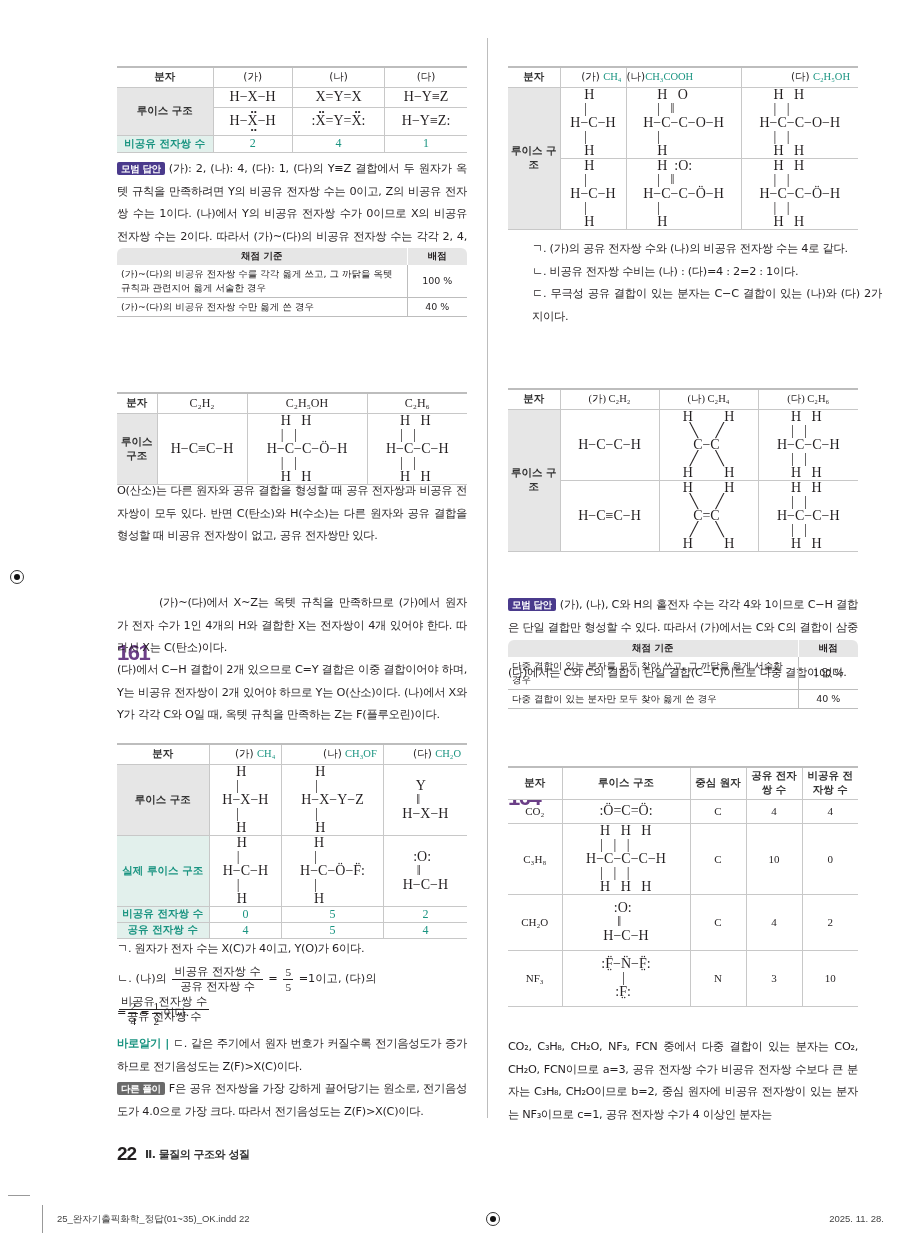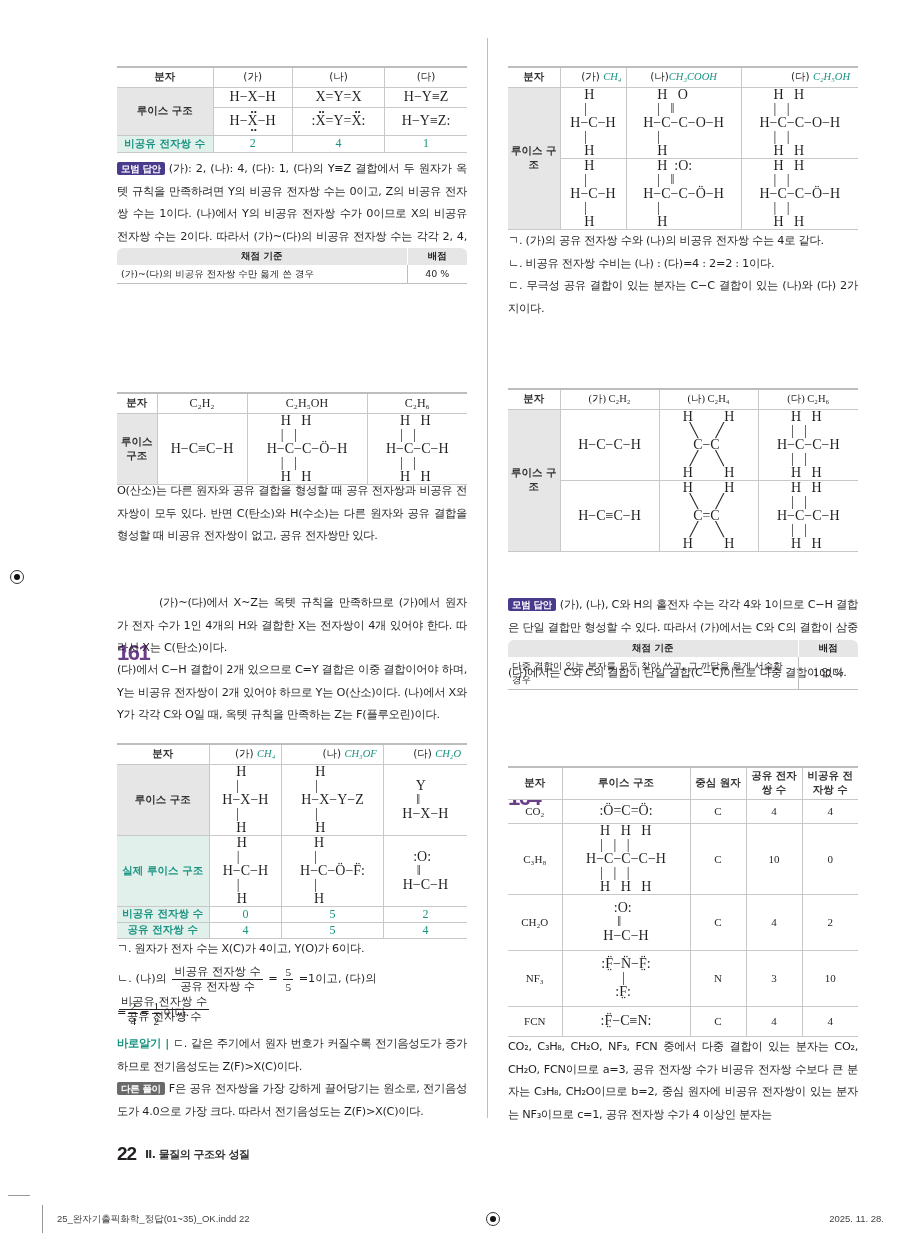--- a/index.html
+++ b/index.html
@@ -13,21 +13,21 @@
 
   .qnum { font-family: "Liberation Sans", sans-serif; font-weight: bold; color: #6b3f87; font-size: 22px; letter-spacing: -1.5px; line-height: 26px; margin-top: 48px; }
   .block { position: absolute; left: 0; width: 350px; }
 
   table.t { border-collapse: collapse; width: 100%; font-size: 11px; }
   table.t td, table.t th { border-bottom: 1px solid #c8c8c8; border-right: 1px solid #c8c8c8; text-align: center; vertical-align: middle; font-weight: normal; }
   table.t tr > *:last-child { border-right: none; }
   table.t tr.head > * { border-top: 2px solid #bdbdbd; background: #fff; height: 20px; font-size: 10.5px; }
   table.t .lab { background: #e6e6e6; font-size: 10.5px; font-weight: bold; color: #333; }
   table.t .lab-green { background: #e2f0ec; color: #1a9481; font-weight: bold; font-size: 10.5px; }
-  .green { color: #1a9481; font-style: italic; }
+  .green { color: #1a9481; }
   .mol { font-family: "Liberation Serif", "DejaVu Serif", serif; font-size: 14px; line-height: 14px; white-space: pre; display: inline-block; text-align: left; }
   .num-green { color: #1a9481; font-family: "Liberation Serif", serif; font-size: 12px; }
 
   p.body { font-size: 11.3px; line-height: 22.5px; text-align: justify; letter-spacing: -0.3px; }
   .tag { display: inline-block; background: #4a3a8c; color: #fff; font-size: 9.5px; padding: 0 4px; line-height: 13px; border-radius: 2px; margin-right: 4px; font-weight: bold; }
   .tag-gray { background: #6a6a6a; }
   .baro { color: #1a9481; font-weight: bold; }
 
   table.score { border-collapse: collapse; width: 100%; font-size: 9.5px; }
   table.score th { background: #e6e6e6; font-weight: bold; height: 17px; border-right: 1px solid #fff; }
@@ -87,20 +87,24 @@
     <span class="tag">모범 답안</span><span>(가): 2, (나): 4, (다): 1, (다)의 Y≡Z 결합에서 두 원자가 옥텟 규칙을 만족하려면 Y의 비공유 전자쌍 수는 0이고, Z의 비공유 전자쌍 수는 1이다. (나)에서 Y의 비공유 전자쌍 수가 0이므로 X의 비공유 전자쌍 수는 2이다. 따라서 (가)~(다)의 비공유 전자쌍 수는 각각 2, 4, 1이다.</span>
   </p>
   <div class="block" style="top:218px;">
     <table class="score">
       <tbody>
           <tr>
             <th>채점 기준</th>
             <th>배점</th>
           </tr>
       <tr>
+            <td>(가)~(다)의 비공유 전자쌍 수를 각각 옳게 쓰고, 그 까닭을 옥텟 규칙과 관련지어 옳게 서술한 경우</td>
+            <td class="pct">100 %</td>
+          </tr>
+      <tr>
             <td>(가)~(다)의 비공유 전자쌍 수만 옳게 쓴 경우</td>
             <td class="pct">40 %</td>
           </tr>
     </tbody>
       </table>
   </div>
 
   <div class="qnum" style="position:absolute;top:333px;left:0;">160</div>
   <div class="block" style="top:362px;">
     <table class="t">
@@ -213,21 +217,21 @@
 
 <div class="col col-right">
 
   <div class="qnum" style="position:absolute;top:6px;left:0;">162</div>
   <div class="block" style="top:36px;">
     <table class="t">
       <tbody>
           <tr class="head">
         <th class="lab" style="width:52px;">분자</th>
         <th style="width:66px;text-align:right;padding-right:4px;"><span>(가)</span> <span class="green serif">CH₄</span></th>
-        <th style="width:115px;text-align:center;"><span>(나)</span><span class="green serif">CH₃COOH</span></th>
+        <th style="width:115px;text-align:left;"><span>(나)</span><span class="green serif">CH₃COOH</span></th>
         <th style="text-align:right;padding-right:8px;"><span>(다)</span> <span class="green serif">C₂H₅OH</span></th>
       </tr>
       <tr style="height:70px;">
         <td class="lab" rowspan="2">루이스 구조</td>
         <td><span class="mol">    H
     |
 H−C−H
     |
     H</span></td>
         <td><span class="mol">    H   O
@@ -254,21 +258,21 @@
     H</span></td>
         <td><span class="mol">    H   H
     |   |
 H−C−C−Ö−H
     |   |
     H   H</span></td>
       </tr>
     </tbody>
       </table>
   </div>
-  <div class="block" style="top:200px;">
+  <div class="block" style="top:208px;margin-left:24px;">
     <p class="body">ㄱ. (가)의 공유 전자쌍 수와 (나)의 비공유 전자쌍 수는 4로 같다.</p>
     <p class="body">ㄴ. 비공유 전자쌍 수비는 (나) : (다)=4 : 2=2 : 1이다.</p>
     <p class="body">ㄷ. 무극성 공유 결합이 있는 분자는 C−C 결합이 있는 (나)와 (다) 2가지이다.</p>
   </div>
 
   <div class="qnum" style="position:absolute;top:330px;left:0;">207</div>
   <div class="block" style="top:358px;">
     <table class="t">
       <tbody>
           <tr class="head">
@@ -313,20 +317,24 @@
   <div class="block" style="top:610px;">
     <table class="score">
       <tbody>
           <tr>
             <th>채점 기준</th>
             <th>배점</th>
           </tr>
       <tr>
             <td>다중 결합이 있는 분자를 모두 찾아 쓰고, 그 까닭을 옳게 서술한 경우</td>
             <td class="pct">100 %</td>
+          </tr>
+      <tr>
+            <td>다중 결합이 있는 분자만 모두 찾아 옳게 쓴 경우</td>
+            <td class="pct">40 %</td>
           </tr>
     </tbody>
       </table>
   </div>
 
   <div class="qnum" style="position:absolute;top:707px;left:0;">164</div>
   <div class="block" style="top:736px;">
     <table class="t">
       <tbody>
           <tr class="head" style="height:32px;">
@@ -365,27 +373,20 @@
       </tr>
       <tr style="height:56px;">
         <td class="serif">NF₃</td>
         <td><span class="mol">:F̤̈−N̈−F̤̈:
       |
     :F̤:</span></td>
         <td class="serif">N</td>
         <td class="serif">3</td>
         <td class="serif">10</td>
       </tr>
-      <tr style="height:30px;">
-        <td class="serif">FCN</td>
-        <td><span class="mol">:F̤̈−C≡N:</span></td>
-        <td class="serif">C</td>
-        <td class="serif">4</td>
-        <td class="serif">4</td>
-      </tr>
     </tbody>
       </table>
   </div>
   <p class="body block" style="top:1006px;">CO₂, C₃H₈, CH₂O, NF₃, FCN 중에서 다중 결합이 있는 분자는 CO₂, CH₂O, FCN이므로 a=3, 공유 전자쌍 수가 비공유 전자쌍 수보다 큰 분자는 C₃H₈, CH₂O이므로 b=2, 중심 원자에 비공유 전자쌍이 있는 분자는 NF₃이므로 c=1, 공유 전자쌍 수가 4 이상인 분자는</p>
 </div>
 
 <div class="footer-num">22</div>
 <div class="footer-chap">Ⅱ. 물질의 구조와 성질</div>
 
 <div style="position:absolute;left:8px;top:1195px;width:22px;height:1px;background:#999;"></div>

